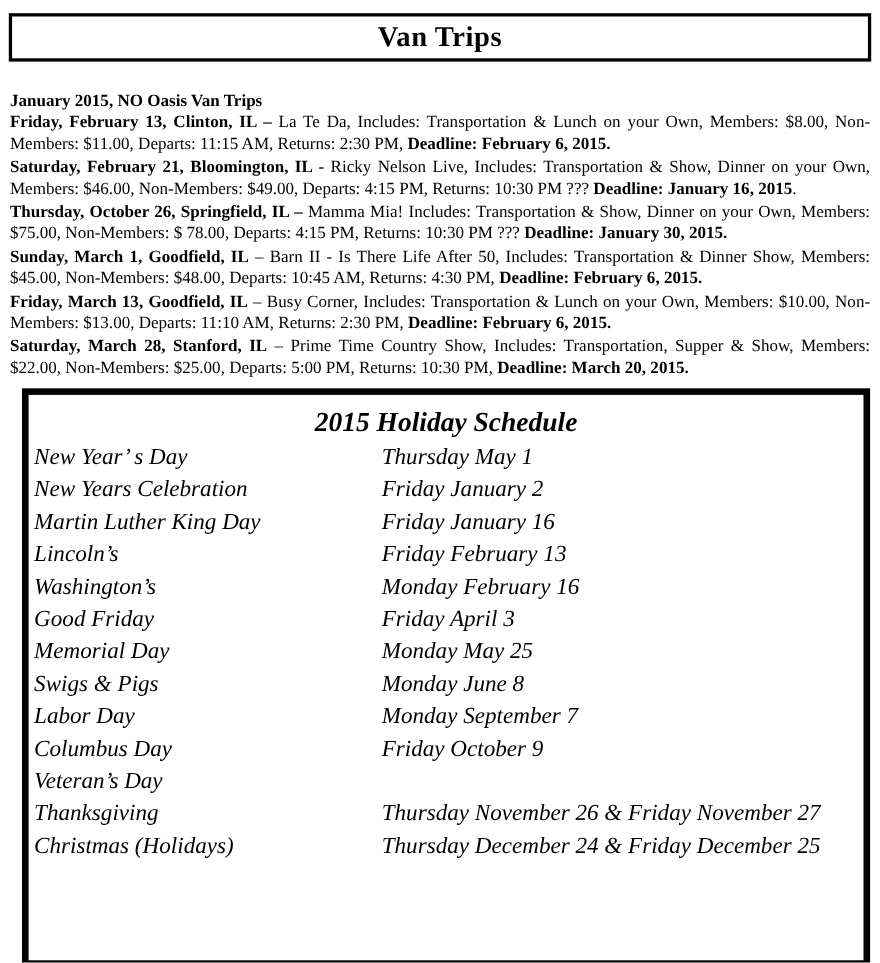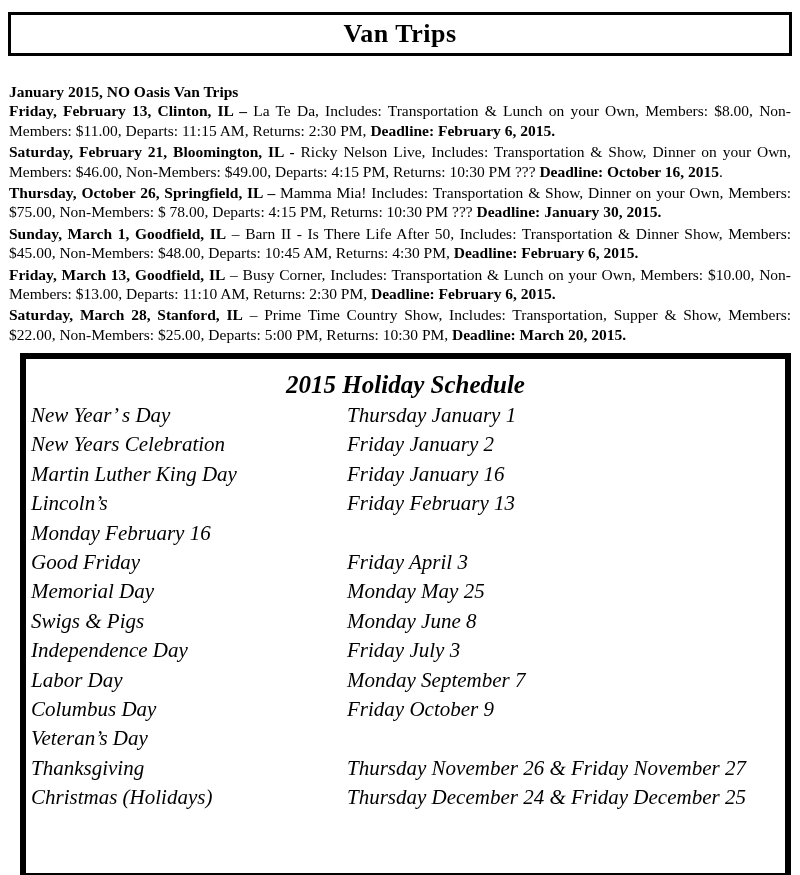--- a/index.html
+++ b/index.html
@@ -92,65 +92,62 @@
 <div class="page">
 
   <div class="title-box">
     <h1>Van Trips</h1>
   </div>
 
   <div class="content">
     <p class="intro">January 2015, NO Oasis Van Trips</p>
     <div>
         <p class="trip"><b>Friday, February 13, Clinton, IL –</b><span> La Te Da, Includes: Transportation &amp; Lunch on your Own, Members: $8.00, Non-Members: $11.00, Departs: 11:15 AM, Returns: 2:30 PM, </span><b>Deadline: February 6, 2015.</b></p>
-        <p class="trip"><b>Saturday, February 21, Bloomington, IL -</b><span> Ricky Nelson Live, Includes: Transportation &amp; Show, Dinner on your Own, Members: $46.00, Non-Members: $49.00, Departs: 4:15 PM, Returns: 10:30 PM ??? </span><b>Deadline: October 16, 2015</b><span>.</span></p>
+        <p class="trip"><b>Saturday, February 21, Bloomington, IL -</b><span> Ricky Nelson Live, Includes: Transportation &amp; Show, Dinner on your Own, Members: $46.00, Non-Members: $49.00, Departs: 4:15 PM, Returns: 10:30 PM ??? </span><b>Deadline: January 16, 2015</b><span>.</span></p>
         <p class="trip"><b>Thursday, October 26, Springfield, IL –</b><span> Mamma Mia! Includes: Transportation &amp; Show, Dinner on your Own, Members: $75.00, Non-Members: $ 78.00, Departs: 4:15 PM, Returns: 10:30 PM ??? </span><b>Deadline: January 30, 2015.</b></p>
         <p class="trip"><b>Sunday, March 1, Goodfield, IL</b><span> – Barn II - Is There Life After 50, Includes: Transportation &amp; Dinner Show, Members: $45.00, Non-Members: $48.00, Departs: 10:45 AM, Returns: 4:30 PM, </span><b>Deadline: February 6, 2015.</b></p>
         <p class="trip"><b>Friday, March 13, Goodfield, IL</b><span> – Busy Corner, Includes: Transportation &amp; Lunch on your Own, Members: $10.00, Non-Members: $13.00, Departs: 11:10 AM, Returns: 2:30 PM, </span><b>Deadline: February 6, 2015.</b></p>
         <p class="trip"><b>Saturday, March 28, Stanford, IL</b><span> – Prime Time Country Show, Includes: Transportation, Supper &amp; Show, Members: $22.00, Non-Members: $25.00, Departs: 5:00 PM, Returns: 10:30 PM, </span><b>Deadline: March 20, 2015.</b></p>
       </div>
   </div>
 
   <div class="holiday-box">
     <h2 class="holiday-title">2015 Holiday Schedule</h2>
     <div class="holiday-rows">
         <div class="hrow">
           <span class="hname">New Year’ s Day</span>
-          <span class="hdate">Thursday January 1</span>
+          <span class="hdate">Thursday May 1</span>
         </div>
         <div class="hrow">
           <span class="hname">New Years Celebration</span>
           <span class="hdate">Friday January 2</span>
         </div>
         <div class="hrow">
           <span class="hname">Martin Luther King Day</span>
           <span class="hdate">Friday January 16</span>
         </div>
         <div class="hrow">
           <span class="hname">Lincoln’s</span>
           <span class="hdate">Friday February 13</span>
         </div>
         <div class="hrow">
+          <span class="hname">Washington’s</span>
           <span class="hdate">Monday February 16</span>
         </div>
         <div class="hrow">
           <span class="hname">Good Friday</span>
           <span class="hdate">Friday April 3</span>
         </div>
         <div class="hrow">
           <span class="hname">Memorial Day</span>
           <span class="hdate">Monday May 25</span>
         </div>
         <div class="hrow">
           <span class="hname">Swigs &amp; Pigs</span>
           <span class="hdate">Monday June 8</span>
-        </div>
-        <div class="hrow">
-          <span class="hname">Independence Day</span>
-          <span class="hdate">Friday July 3</span>
         </div>
         <div class="hrow">
           <span class="hname">Labor Day</span>
           <span class="hdate">Monday September 7</span>
         </div>
         <div class="hrow">
           <span class="hname">Columbus Day</span>
           <span class="hdate">Friday October 9</span>
         </div>
         <div class="hrow">

